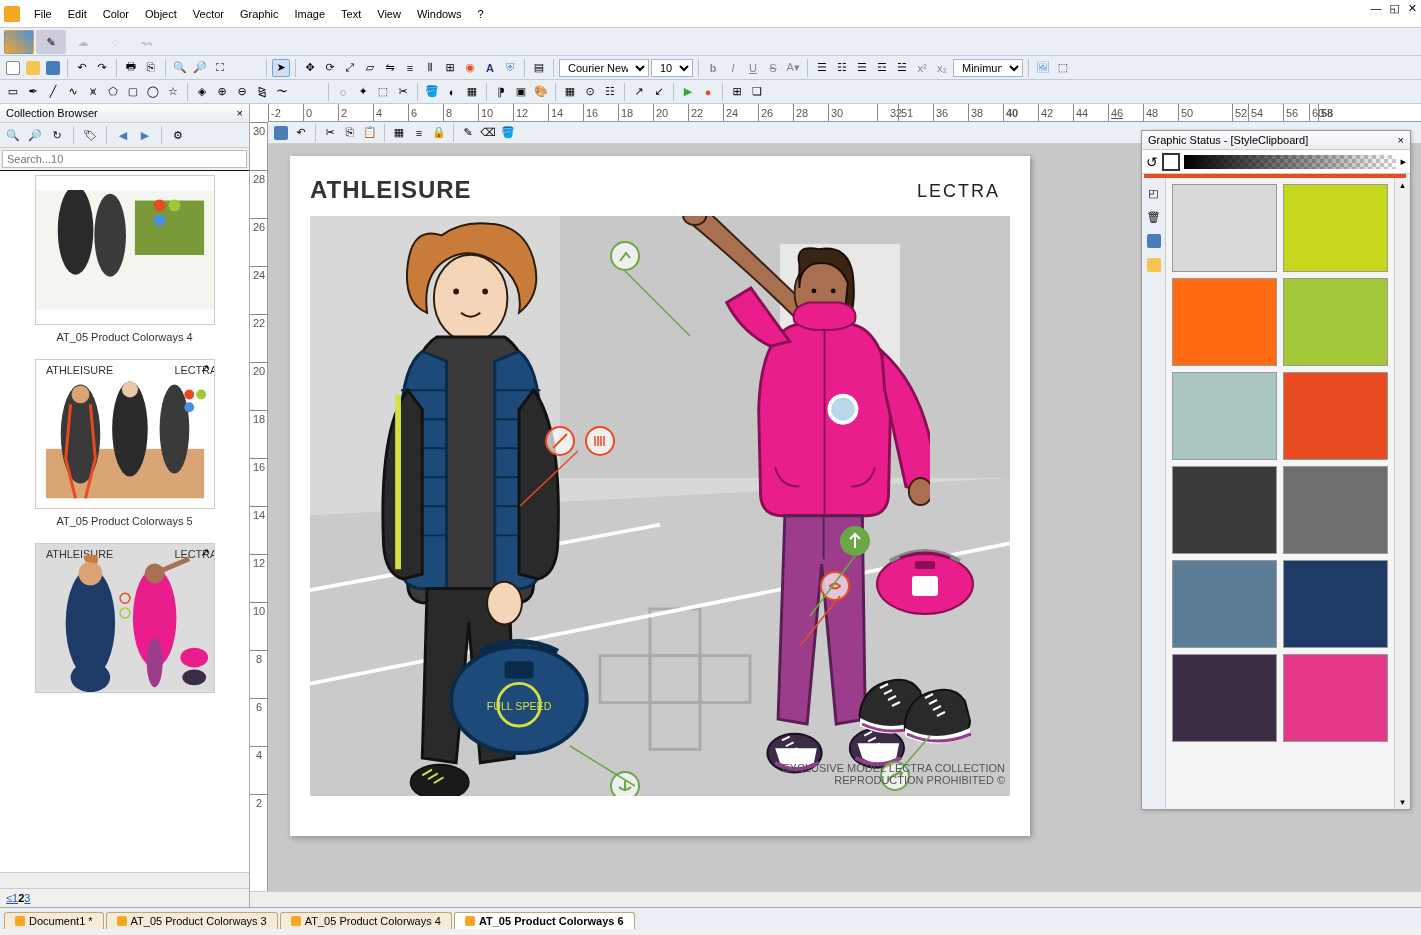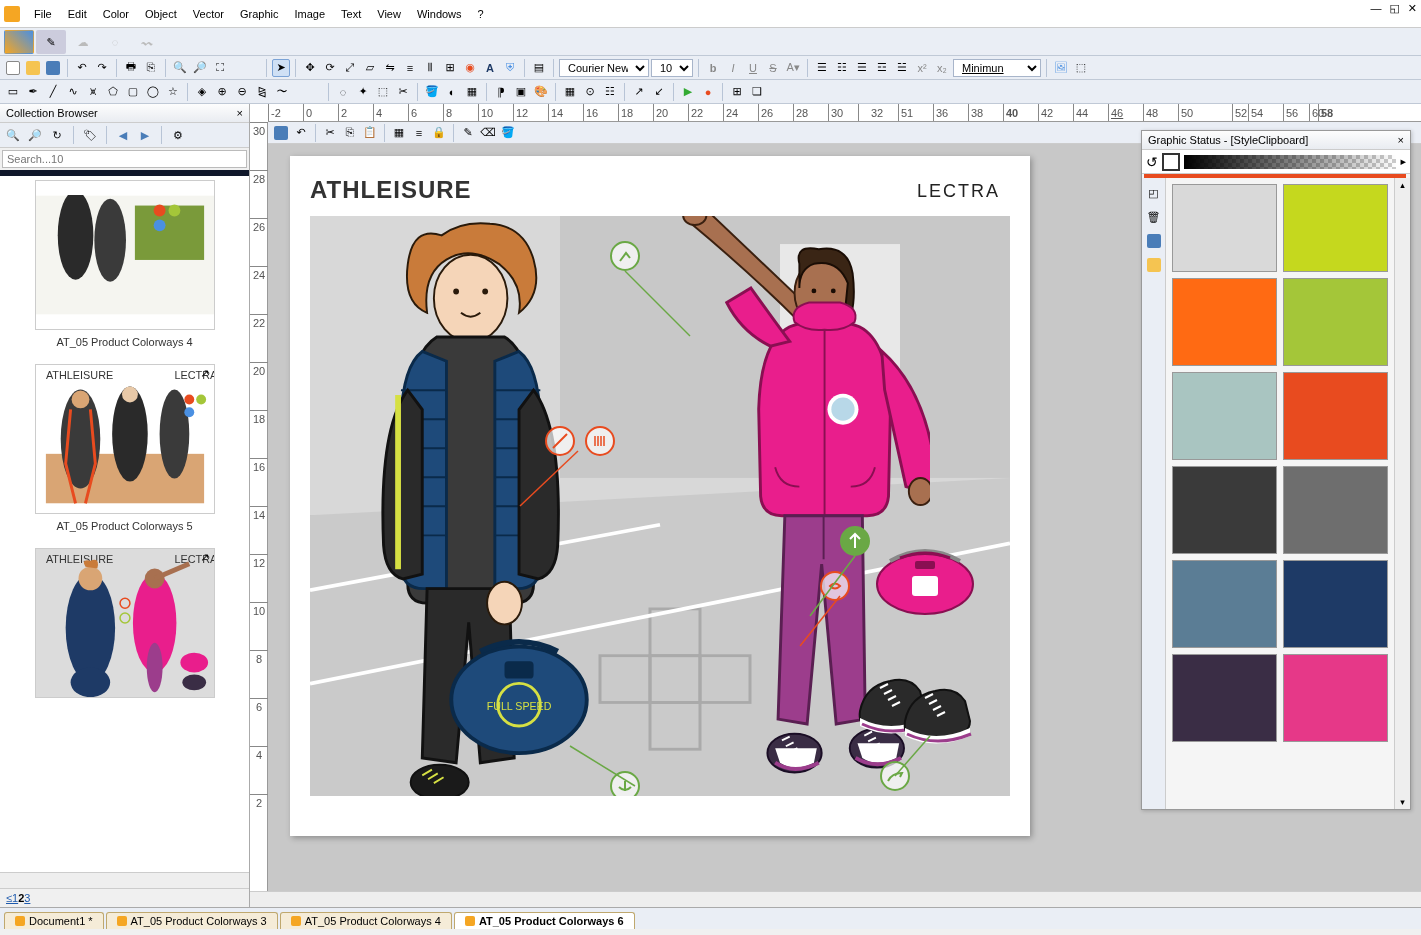--- a/index.html
+++ b/index.html
@@ -9,21 +9,21 @@
 .menubar .item { padding: 2px 8px; cursor: default; }
 .window-ctrls { position: absolute; right: 4px; top: 2px; display: flex; gap: 8px; font-family: monospace; }
 .toolbar-strip { background: #eaeef5; border-bottom: 1px solid #c0c9d6; padding: 2px 4px; display: flex; align-items: center; gap: 2px; flex-wrap: wrap; min-height: 24px; }
 .tb-btn { width: 18px; height: 18px; border: 1px solid transparent; display: inline-flex; align-items: center; justify-content: center; border-radius: 2px; }
 .tb-sep { width: 1px; height: 18px; background: #b8c4d6; margin: 0 3px; }
 .tb-select { border: 1px solid #a8b5ca; background: #fff; height: 18px; font-size: 11px; padding: 0 4px; }
 .main-layout { display: flex; height: calc(100% - 132px); }
 .left-panel { width: 250px; background: #f0f0f0; border-right: 1px solid #aaa; display: flex; flex-direction: column; }
 .panel-title { background: linear-gradient(#fdfdfd, #e9ecf1); padding: 3px 6px; border-bottom: 1px solid #ccc; display: flex; justify-content: space-between; align-items: center; }
 .panel-toolbar { background: #eaeef5; padding: 3px 4px; display: flex; gap: 4px; align-items: center; border-bottom: 1px solid #ccc; }
-.search-row { padding: 2px; border-bottom: 6px solid #0f172a; }
+.search-row { padding: 2px; border-bottom: 1px solid #0f172a; }
 .search-row input { width: 100%; border: 1px solid #bbb; padding: 2px 4px; font-size: 11px; }
 .browser-list { flex: 1; overflow-y: auto; background: #fff; padding: 4px; }
 .thumb-item { text-align: center; margin-bottom: 16px; }
 .thumb-box { width: 180px; height: 150px; margin: 0 auto 6px; border: 1px solid #ccc; background: #fff; position: relative; overflow: hidden; display: flex; align-items: center; justify-content: center; }
 .thumb-label { font-size: 11px; color: #333; }
 .pagination { padding: 3px 6px; border-top: 1px solid #ccc; font-size: 11px; }
 .canvas-area { flex: 1; background: #fff; position: relative; display: flex; flex-direction: column; }
 .ruler-h { height: 18px; background: #fff; border-bottom: 1px solid #999; position: relative; font-size: 9px; color: #555; overflow: hidden; margin-left: 18px; }
 .ruler-h .tick { position: absolute; top: 0; height: 18px; border-left: 1px solid #888; padding-left: 2px; line-height: 18px; }
 .canvas-inner { flex: 1; display: flex; position: relative; }
@@ -134,21 +134,21 @@
   <span class="tb-btn" style="text-decoration:line-through;color:#888;">S</span>
   <span class="tb-btn" style="color:#888;">A▾</span>
   <span class="tb-sep"></span>
   <span class="tb-btn">☰</span>
   <span class="tb-btn">☷</span>
   <span class="tb-btn">☰</span>
   <span class="tb-btn">☲</span>
   <span class="tb-btn">☱</span>
   <span class="tb-btn" style="color:#888;">x²</span>
   <span class="tb-btn" style="color:#888;">x₂</span>
-  <select class="tb-select" style="width:88px;text-decoration:underline;"><option>Minimun</option></select>
+  <select class="tb-select" style="width:70px;"><option>Minimun</option></select>
   <span class="tb-sep"></span>
   <span class="tb-btn" style="color:#4a90e2;">🖼</span>
   <span class="tb-btn">⬚</span>
 </div>
 
 <div class="toolbar-strip">
   <span class="tb-btn">▭</span>
   <span class="tb-btn">✒</span>
   <span class="tb-btn">╱</span>
   <span class="tb-btn">∿</span>
@@ -292,21 +292,21 @@
         <span class="tick" style="left: 245px;">12</span>
         <span class="tick" style="left: 280px;">14</span>
         <span class="tick" style="left: 315px;">16</span>
         <span class="tick" style="left: 350px;">18</span>
         <span class="tick" style="left: 385px;">20</span>
         <span class="tick" style="left: 420px;">22</span>
         <span class="tick" style="left: 455px;">24</span>
         <span class="tick" style="left: 490px;">26</span>
         <span class="tick" style="left: 525px;">28</span>
         <span class="tick" style="left: 560px;">30</span>
-        <span class="tick" style="left: 590px; padding-left: 12px;">32</span>
+        <span class="tick" style="left: 609px; padding-left: 12px;">32</span>
         <span class="tick" style="left: 630px;">51</span>
         <span class="tick" style="left: 665px;">36</span>
         <span class="tick" style="left: 700px;">38</span>
         <span class="tick" style="left: 735px; font-weight: bold;">40</span>
         <span class="tick" style="left: 770px;">42</span>
         <span class="tick" style="left: 805px;">44</span>
         <span class="tick" style="left: 840px; text-decoration: underline;">46</span>
         <span class="tick" style="left: 875px;">48</span>
         <span class="tick" style="left: 910px;">50</span>
         <span class="tick" style="left: 964px;">52</span>
@@ -533,20 +533,24 @@
 
             
             <svg style="position:absolute;left:0;top:0;width:100%;height:100%;pointer-events:none;">
               <line x1="315" y1="55" x2="380" y2="120" stroke="#6aa845" stroke-width="1.5"></line>
               <line x1="268" y1="235" x2="210" y2="290" stroke="#e84b1f" stroke-width="1.5"></line>
               <line x1="545" y1="340" x2="500" y2="400" stroke="#6aa845" stroke-width="1.5"></line>
               <line x1="530" y1="380" x2="490" y2="430" stroke="#e84b1f" stroke-width="1.5"></line>
               <line x1="325" y1="570" x2="260" y2="530" stroke="#6aa845" stroke-width="1.5"></line>
               <line x1="585" y1="560" x2="620" y2="520" stroke="#6aa845" stroke-width="1.5"></line>
             </svg>
+          </div>
+          <div class="art-footer">
+            <div>EXCLUSIVE MODEL LECTRA COLLECTION</div>
+            <div>REPRODUCTION PROHIBITED ©</div>
           </div>
         </div>
 
         <div class="right-panel">
           <div class="rp-header">
             <span>Graphic Status - [StyleClipboard]</span>
             <span>×</span>
           </div>
           <div class="rp-swatch-row">
             <span style="font-size:14px;">↺</span>

